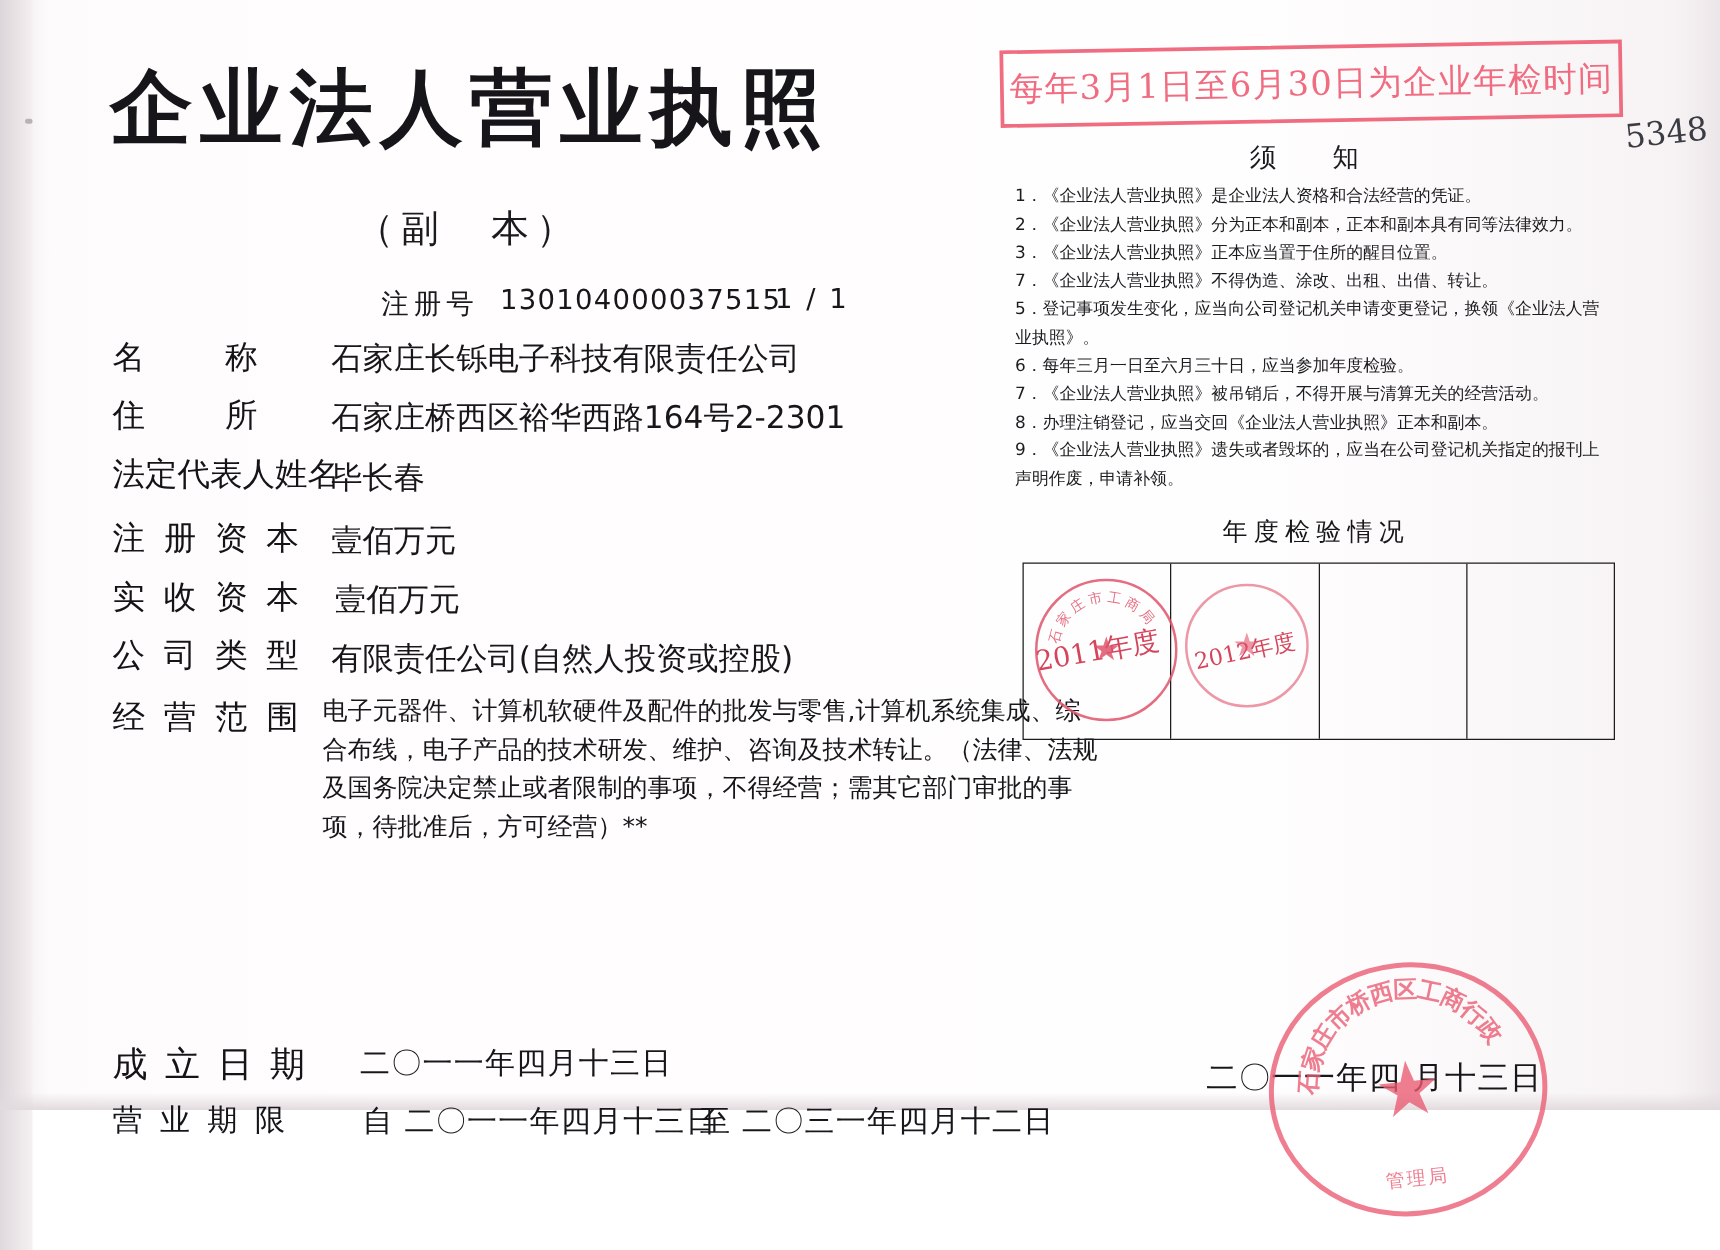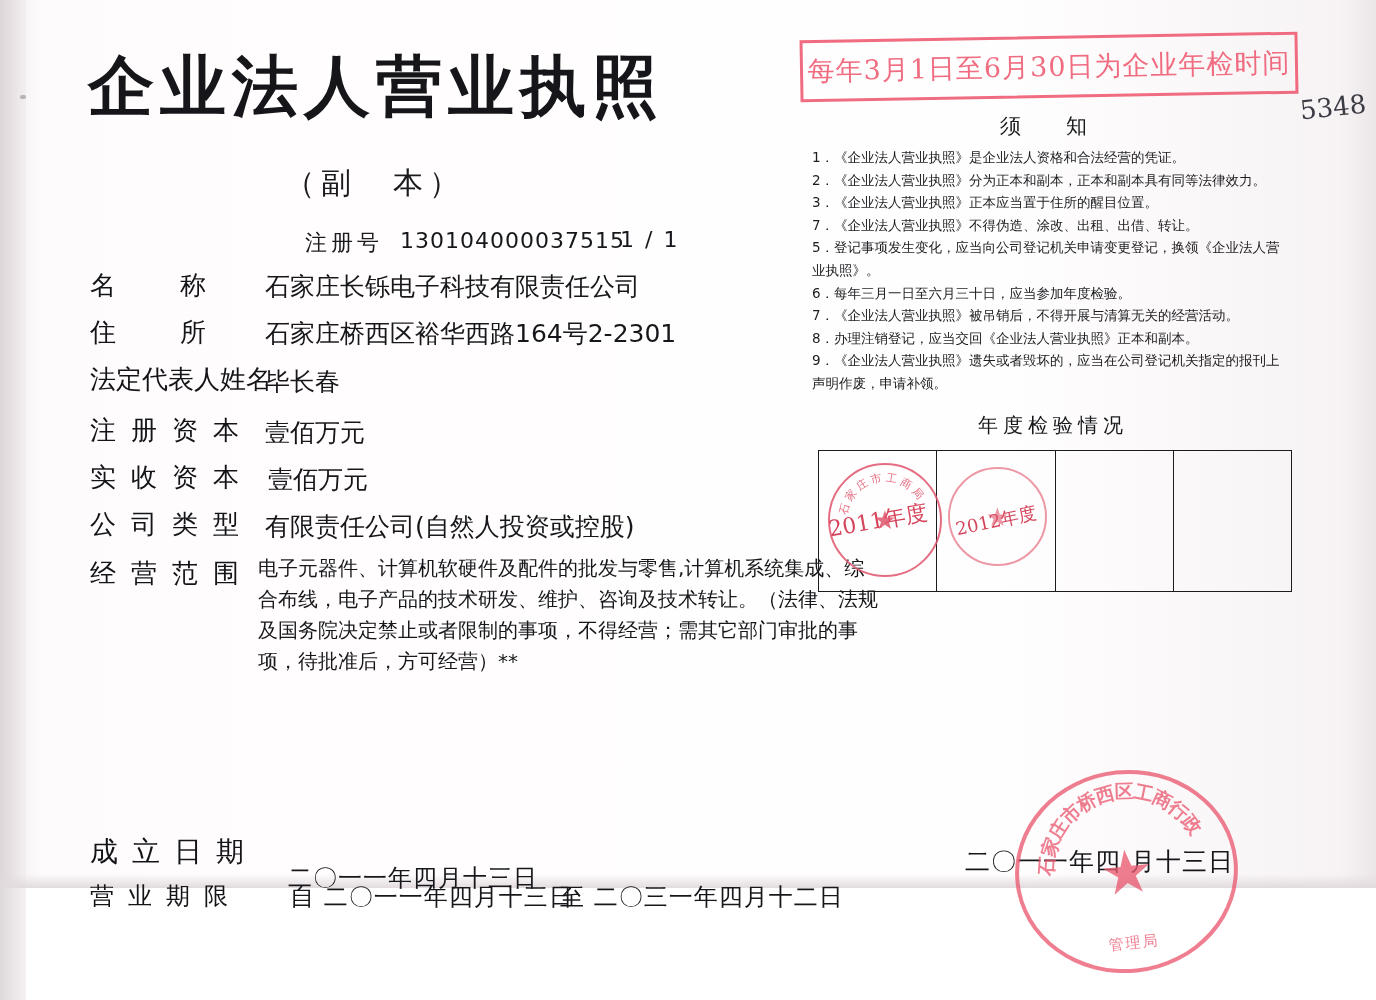--- a/index.html
+++ b/index.html
@@ -128,21 +128,21 @@
     width: 620px;
     white-space: normal;
     font-size: 20px;
     line-height: 31px;
     letter-spacing: 0px;
     color: #17171b;
   }
 
   
   #d1-label { left: 90px; top: 833px; font-size: 28px; letter-spacing: 14px; }
-  #d1-value { left: 288px; top: 834px; font-size: 24px; letter-spacing: 1px; margin-top: 28px; }
+  #d1-value { left: 288px; top: 834px; font-size: 24px; letter-spacing: 1px; }
   #d2-label { left: 90px; top: 880px; font-size: 24px; letter-spacing: 14px; }
   #d2-from  { left: 290px; top: 881px; font-size: 24px; letter-spacing: 1px; }
   #d2-to    { left: 560px; top: 881px; font-size: 24px; letter-spacing: 1px; }
   #issue-date {
     position: absolute;
     left: 965px; top: 845px;
     font-size: 25px;
     letter-spacing: 1px;
     color: #17171b;
     white-space: nowrap;

